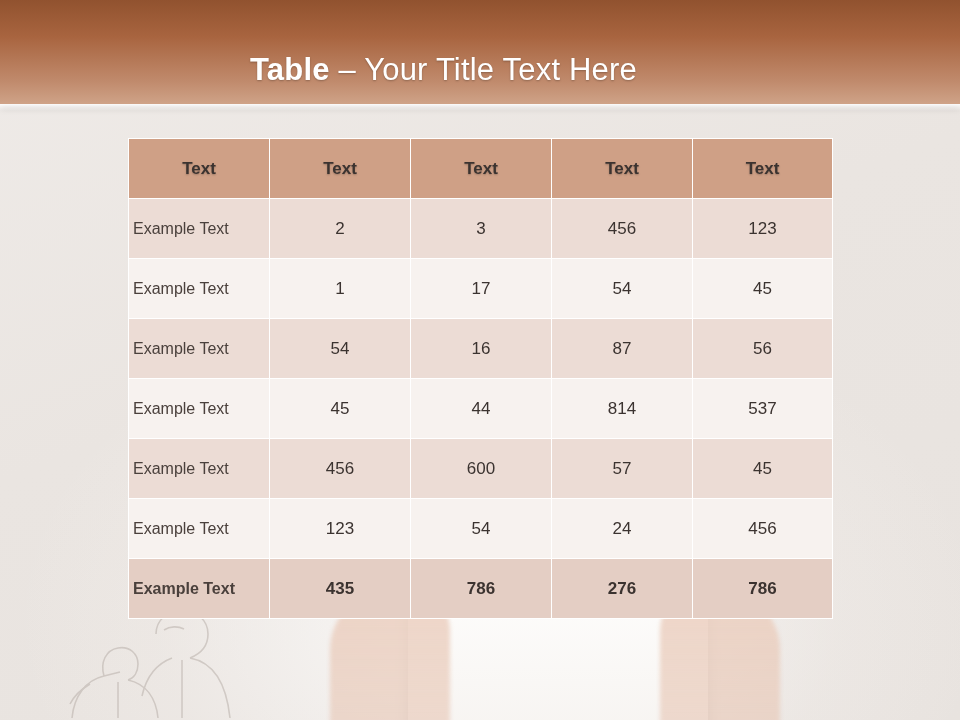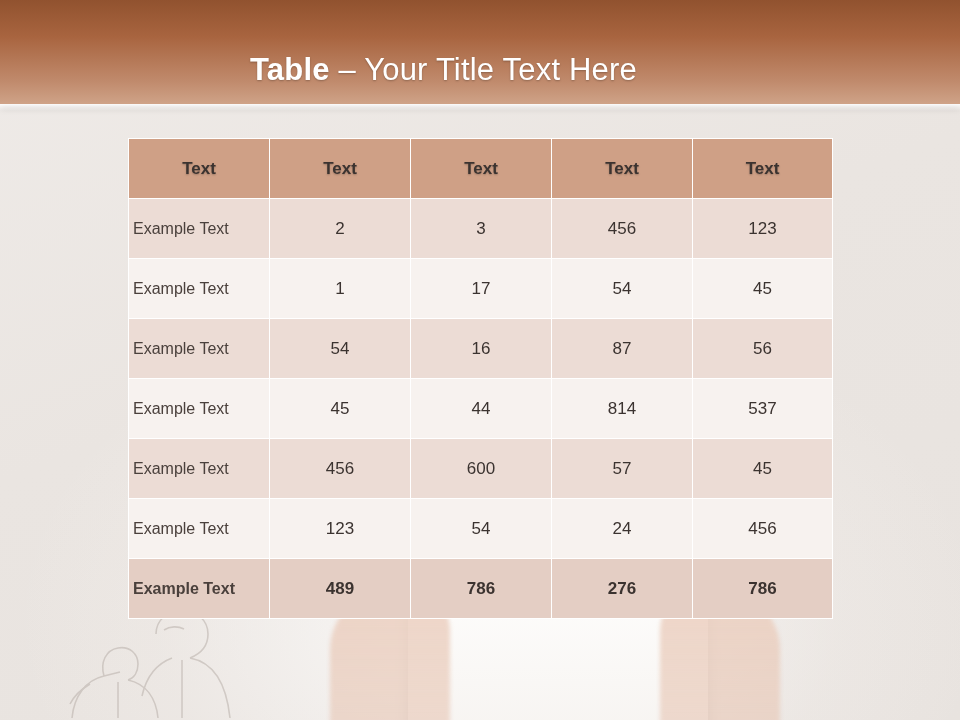--- a/index.html
+++ b/index.html
@@ -244,21 +244,21 @@
         </tr>
         <tr class="even">
           <td class="label">Example Text</td>
           <td>123</td>
           <td>54</td>
           <td>24</td>
           <td>456</td>
         </tr>
         <tr class="total">
           <td class="label">Example Text</td>
-          <td>489</td>
+          <td>435</td>
           <td>786</td>
           <td>276</td>
           <td>786</td>
         </tr>
       </tbody>
     </table>
   </div>
 
 </div>
 

